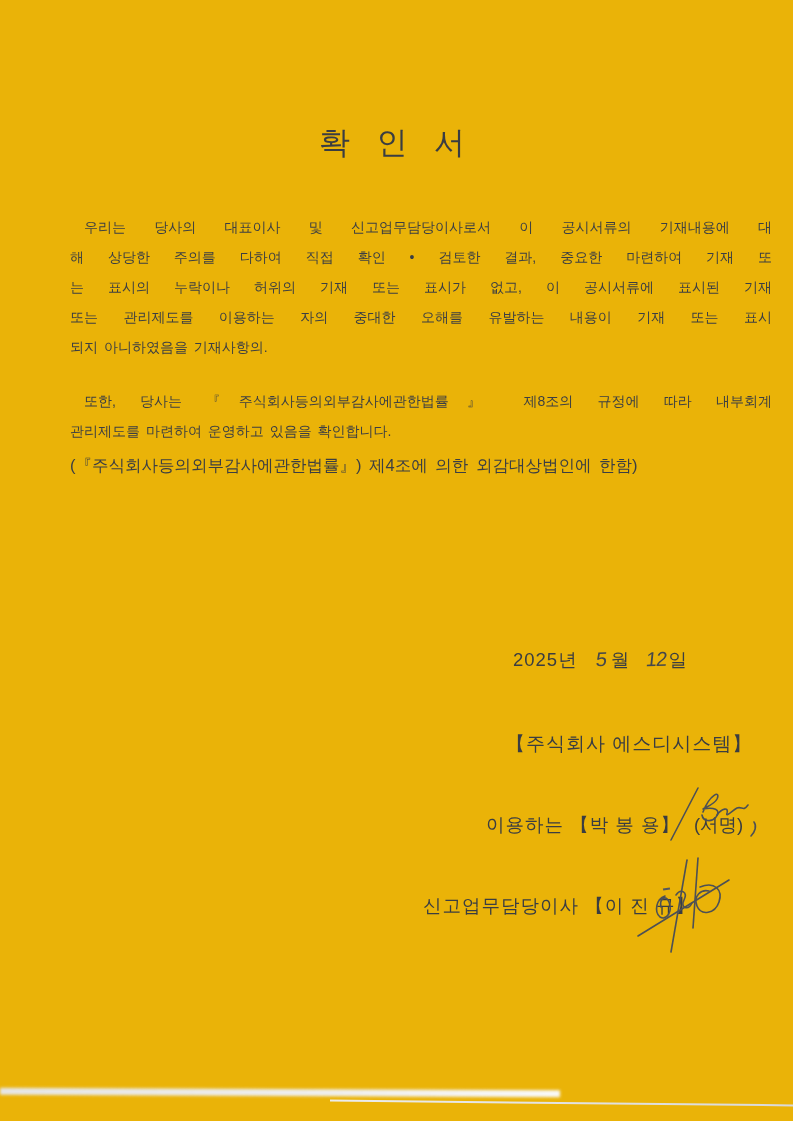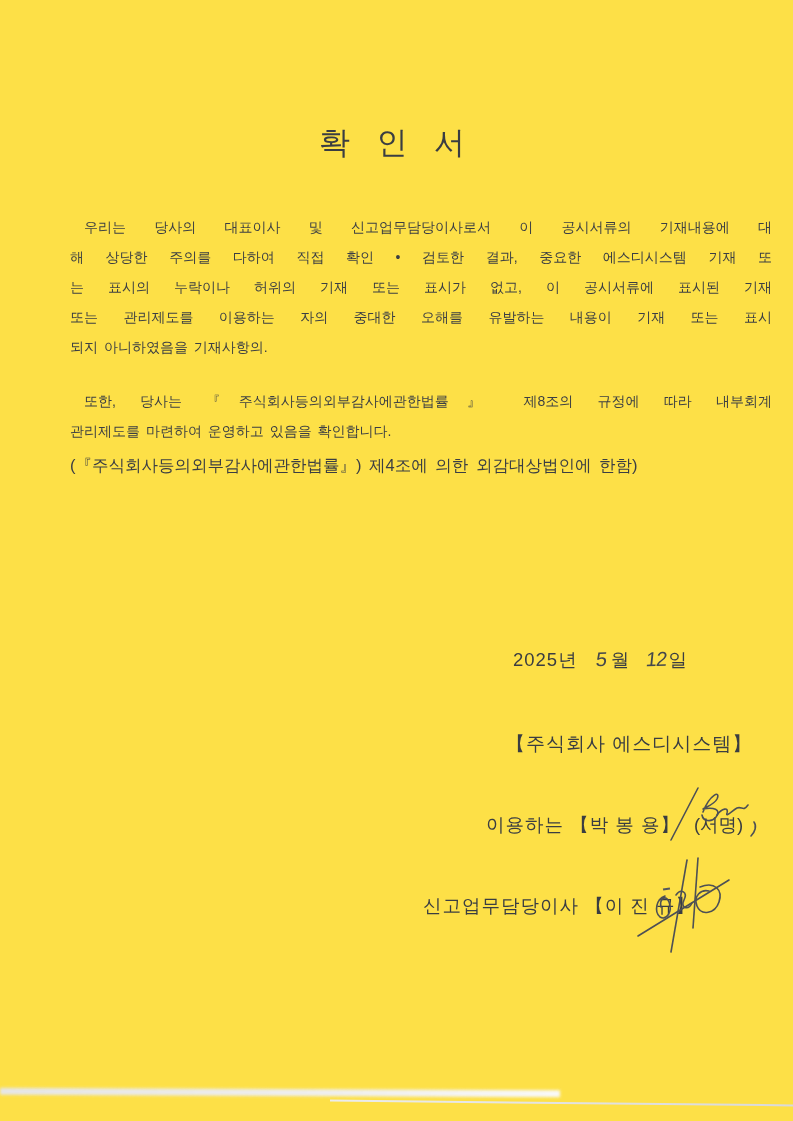--- a/index.html
+++ b/index.html
@@ -1,20 +1,20 @@
 <!DOCTYPE html>
 <html><head>
 <meta charset="utf-8">
 <style>
   html,body{margin:0;padding:0;background:#e9e9e9;}
   .page{
     position:relative;
     width:793px;height:1121px;
     margin:0 auto;
-    background:#fde047;
+    background:#eab308;
     font-family:"Liberation Sans","DejaVu Sans",sans-serif;
     color:#3b3e43;
     overflow:hidden;
   }
   .doc-title{
     position:absolute;
     top:122px;left:0;width:100%;
     text-align:center;
     font-size:31px;
     letter-spacing:9px;
@@ -115,21 +115,21 @@
 </style>
 </head>
 <body>
 
 <div class="page">
 
   <div class="doc-title">확 인 서</div>
 
   <div class="para para1">
     <div class="line first">우리는 당사의 대표이사 및 신고업무담당이사로서 이 공시서류의 기재내용에 대</div>
-    <div class="line">해 상당한 주의를 다하여 직접 확인 • 검토한 결과, 중요한 에스디시스템 기재 또</div>
+    <div class="line">해 상당한 주의를 다하여 직접 확인 • 검토한 결과, 중요한 마련하여 기재 또</div>
     <div class="line">는 표시의 누락이나 허위의 기재 또는 표시가 없고, 이 공시서류에 표시된 기재</div>
     <div class="line">또는 관리제도를 이용하는 자의 중대한 오해를 유발하는 내용이 기재 또는 표시</div>
     <div class="line last">되지 아니하였음을 기재사항의.</div>
   </div>
 
   <div class="para para2">
     <div class="line first">또한, 당사는 『주식회사등의외부감사에관한법률』 제8조의 규정에 따라 내부회계</div>
     <div class="line last">관리제도를 마련하여 운영하고 있음을 확인합니다.</div>
   </div>
 

